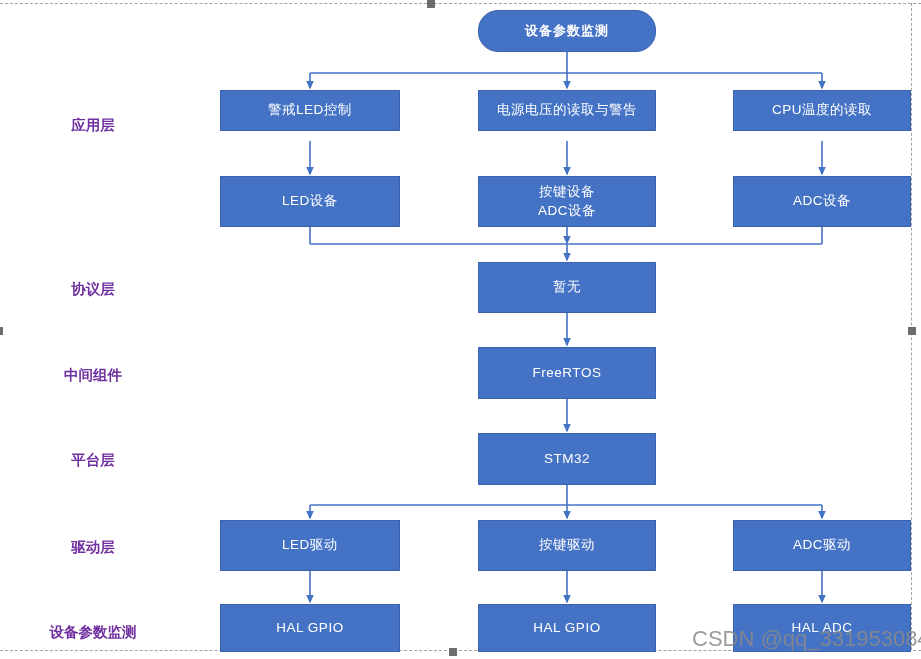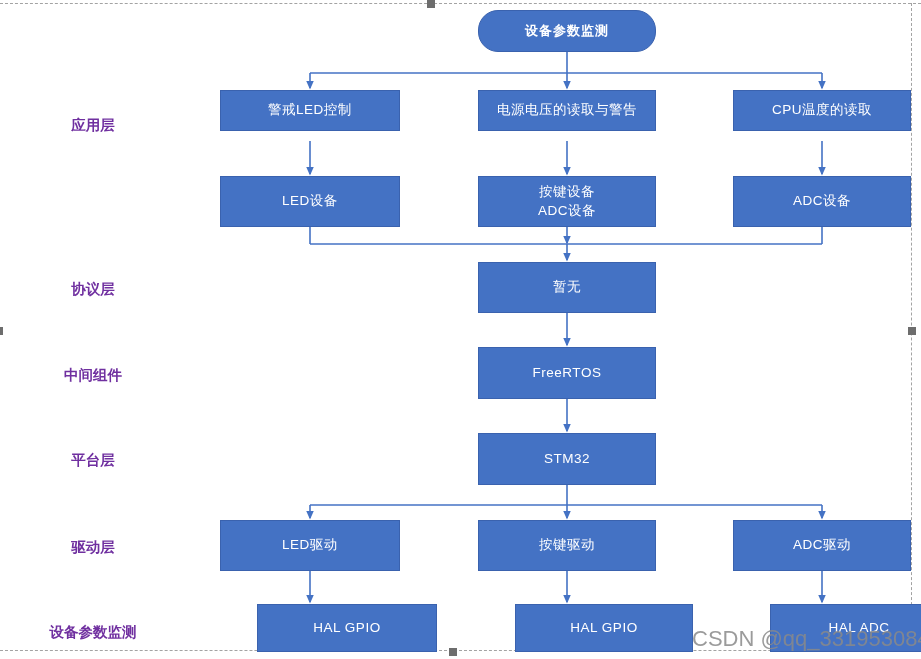--- a/index.html
+++ b/index.html
@@ -18,21 +18,21 @@
   .node.rounded { border-radius:20px; font-size:13px; font-weight:bold; letter-spacing:1px; }
   .col-l { left:220px; width:180px; }
   .col-m { left:478px; width:178px; }
   .col-r { left:733px; width:178px; }
   .row-app  { top:90px;  height:41px; }
   .row-dev  { top:176px; height:51px; }
   .row-prot { top:262px; height:51px; }
   .row-mid  { top:347px; height:52px;text-align:right; }
   .row-plat { top:433px; height:52px; }
   .row-drv  { top:520px; height:51px;text-align:right; }
-  .row-hal  { top:604px; height:48px;margin-left:37px; }
+  .row-hal  { top:604px; height:48px; }
   
   .layer-label {
     position:absolute; left:18px; width:150px; text-align:center;
     color:var(--layer-label); font-weight:bold; font-size:14.5px;
   }
   
   .connectors { position:absolute; left:0; top:0; pointer-events:none; }
   .connectors line { stroke:var(--connector); stroke-width:1.6; }
   .arrowhead { fill:var(--connector); }
   

